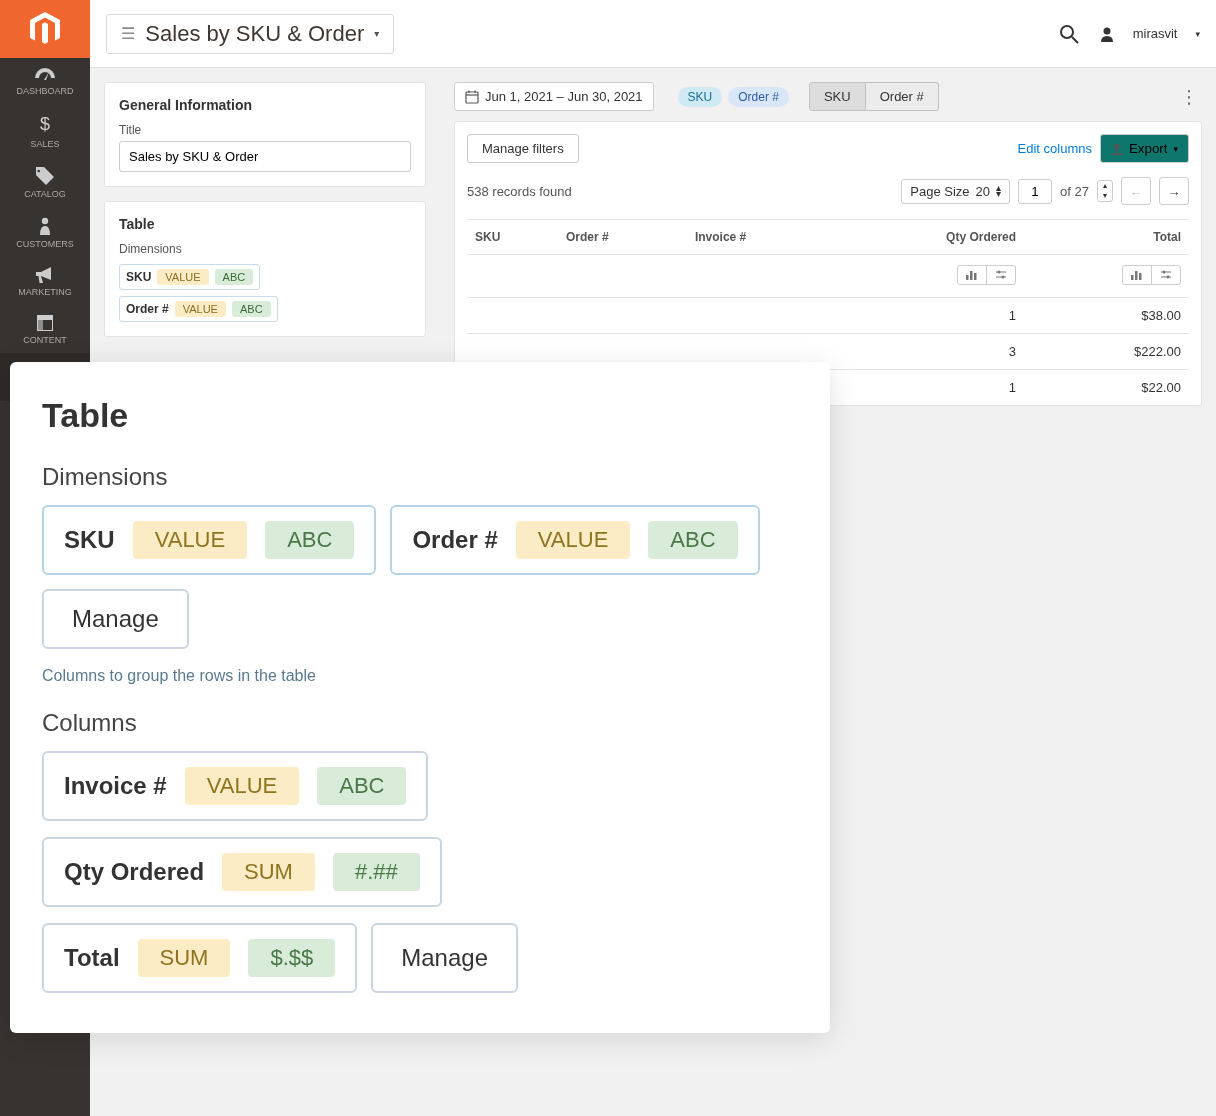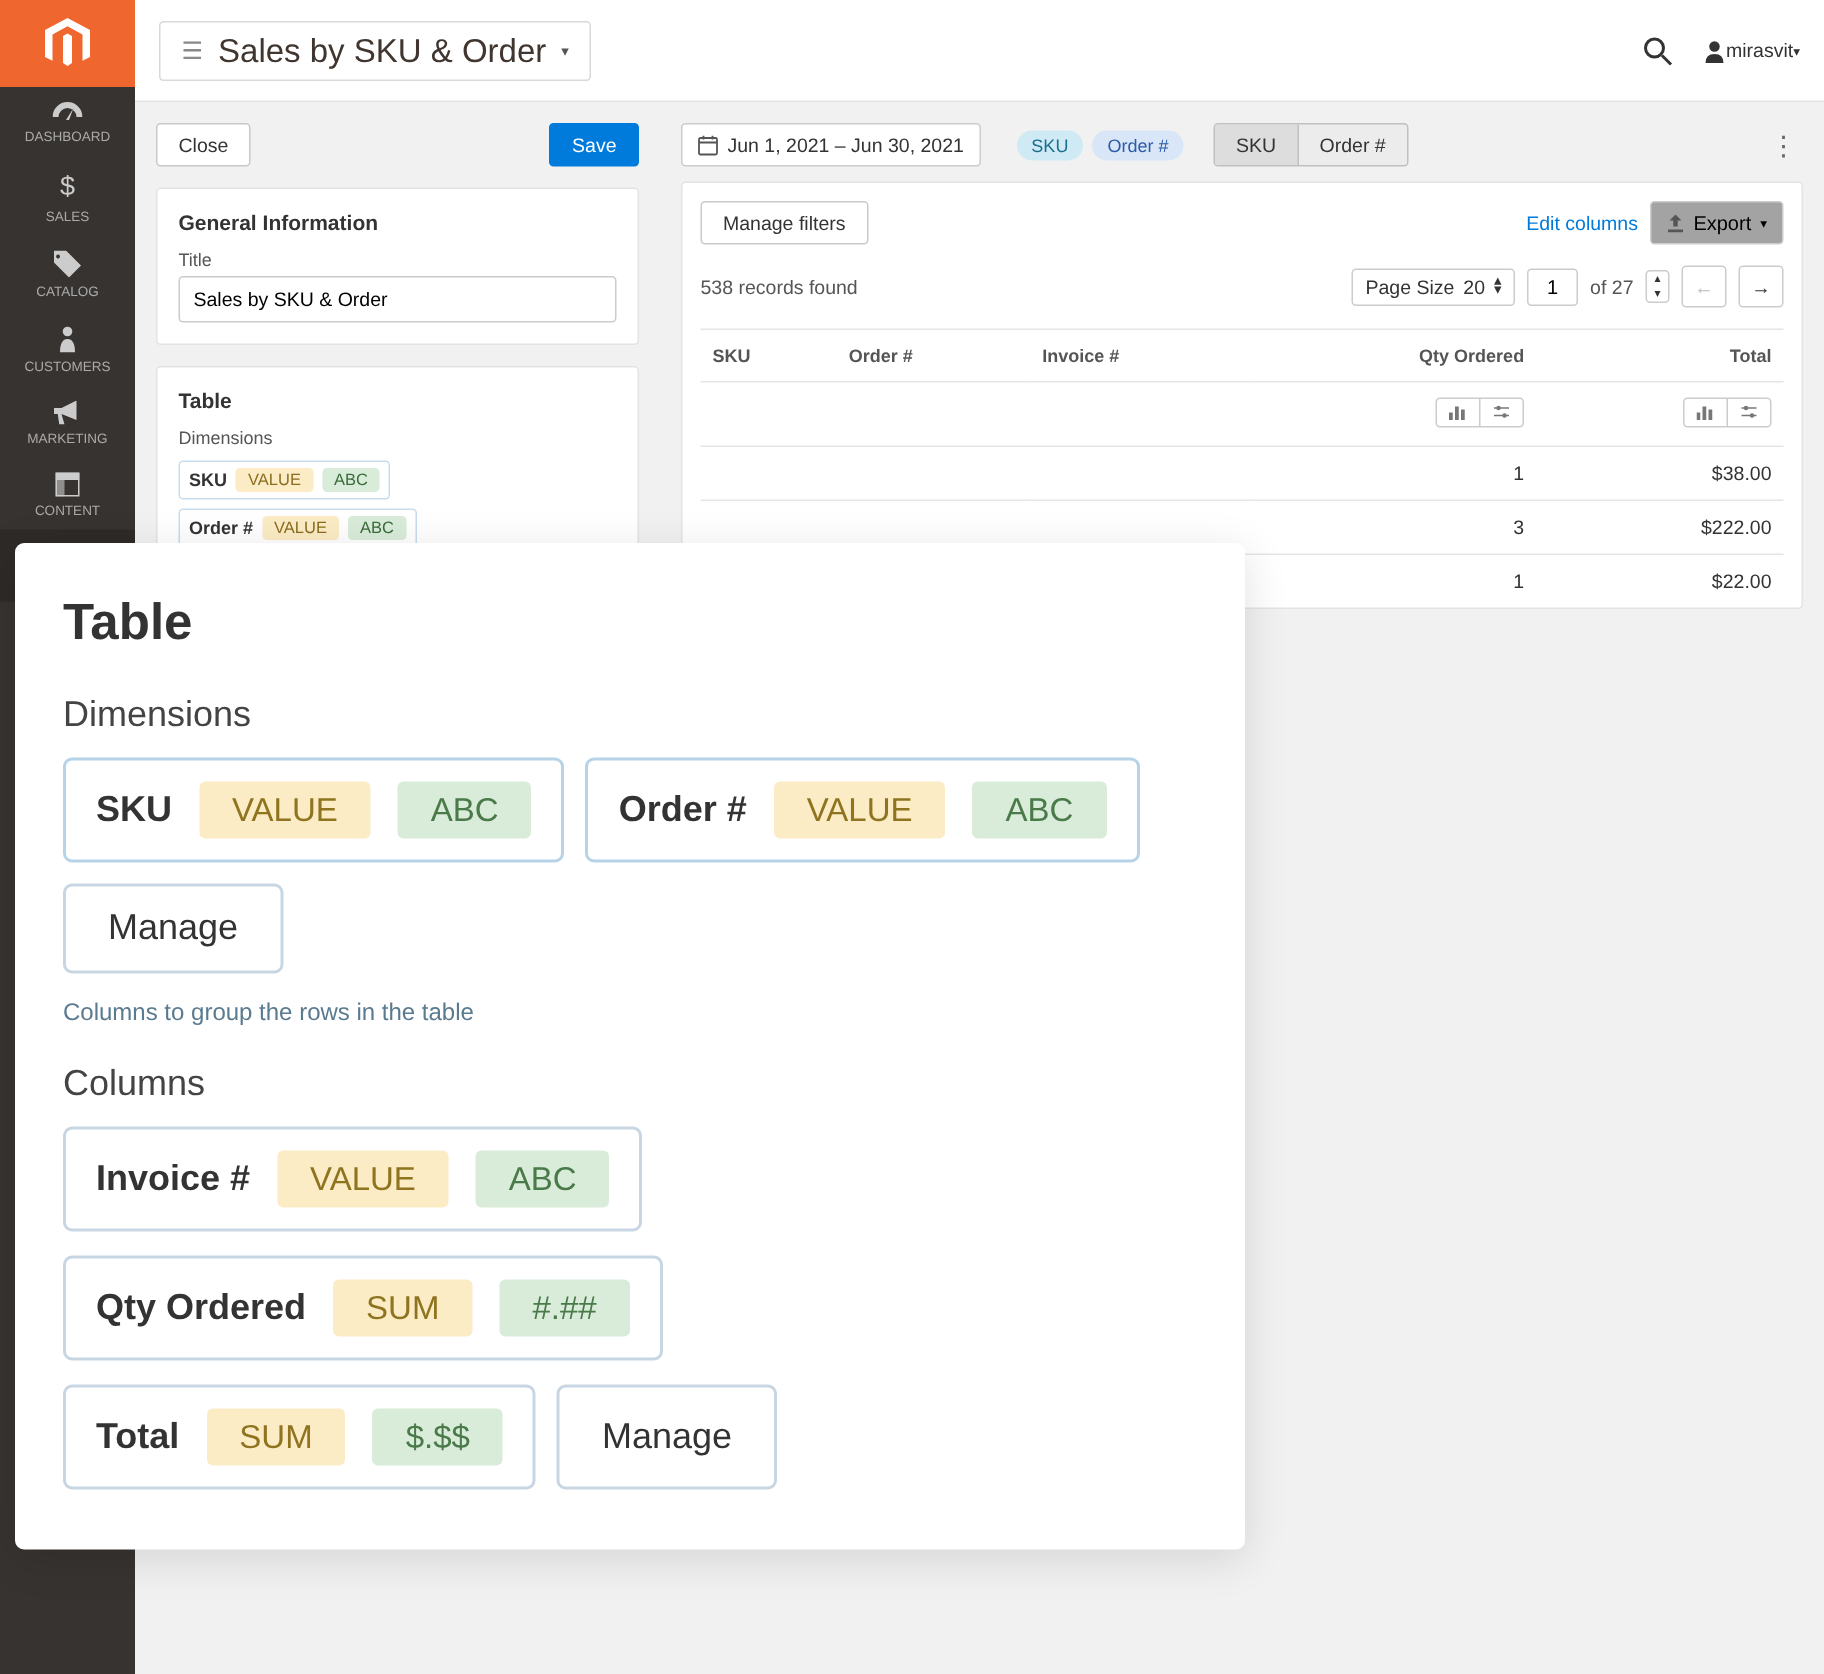--- a/index.html
+++ b/index.html
@@ -18,21 +18,21 @@
   .sidebar .nav-item .nav-icon { font-size:18px; display:block; margin-bottom:4px; color:#ccc;}
   
   .main { flex:1; display:flex; flex-direction:column; background:#fff;}
   .topbar { height:68px; display:flex; align-items:center; padding:0 16px; border-bottom:1px solid #e3e3e3; background:#fff;}
   .title-dropdown { display:inline-flex; align-items:center; gap:10px; border:1px solid #d9d9d9; border-radius:3px; padding:6px 14px; background:#fff; cursor:pointer;}
   .hamburger { color:#8a8a8a; font-size:16px;}
   .title-dropdown h1 { font-size:22px; font-weight:400; color:#41362f;}
   .title-dropdown .caret { font-size:10px; color:#555;}
   .topbar-right { margin-left:auto; display:flex; align-items:center; gap:20px;}
   .search-icon, .user-icon { font-size:18px; color:#333; cursor:pointer;}
-  .user-chip { display:flex; align-items:center; gap:0; cursor:pointer; font-size:13px;}
+  .user-chip { display:flex; align-items:center; gap:18px; cursor:pointer; font-size:13px;}
   .user-chip .caret { font-size:9px;}
   
   .work { flex:1; display:flex; background:#f1f1f1; }
   .left-pane { width:350px; padding:14px; display:flex; flex-direction:column; gap:14px; position:relative;}
   .actions { display:flex; gap:10px;}
   .btn { background:#fff; border:1px solid #c9c9c9; border-radius:3px; padding:6px 14px; cursor:pointer; color:#333; font-size:13px;}
   .btn.primary { background:#007bdb; color:#fff; border-color:#007bdb;}
   .card { background:#fff; border:1px solid #e3e3e3; border-radius:3px; padding:14px;}
   .card h3 { font-size:14px; font-weight:600; margin-bottom:10px; color:#333;}
   .field-label { font-size:12px; color:#555; margin-bottom:4px; display:block;}
@@ -54,21 +54,21 @@
   .chip.order { background:#d9e6f7; color:#2a5ca8;}
   .seg { margin-left:10px; display:inline-flex; border:1px solid #c0c0c0; border-radius:3px; background:#ececec; overflow:hidden;}
   .seg .seg-item { padding:6px 14px; font-size:13px; cursor:pointer; border-right:1px solid #c0c0c0;}
   .seg .seg-item:last-child { border-right:none;}
   .seg .seg-item.active { background:#ddd;}
   .kebab { margin-left:auto; cursor:pointer; font-size:18px; color:#666; padding:0 4px;}
   .data-card { background:#fff; border:1px solid #e3e3e3; border-radius:3px; padding:12px 12px 0;}
   .data-head { display:flex; align-items:center; gap:24px;}
   .data-head .right { margin-left:auto; display:flex; gap:8px;}
   .link-btn { color:#007bdb; background:none; border:none; cursor:pointer; font-size:13px;}
-  .export-btn { border:1px solid #ccc; background:#a3a3a3; border-radius:3px; padding:6px 10px; cursor:pointer; display:inline-flex; align-items:center; gap:6px;}
+  .export-btn { border:1px solid #ccc; background:#0f766e; border-radius:3px; padding:6px 10px; cursor:pointer; display:inline-flex; align-items:center; gap:6px;}
   .data-info { display:flex; align-items:center; gap:14px; margin-top:14px;}
   .records { color:#555;}
   .pager { margin-left:auto; display:flex; align-items:center; gap:8px;}
   .page-size { border:1px solid #ccc; border-radius:3px; padding:4px 8px; display:flex; align-items:center; gap:6px; cursor:pointer;}
   .page-input { width:34px; text-align:center; border:1px solid #ccc; border-radius:3px; padding:4px 2px; margin-right:4px;}
   .of-pages { color:#555;}
   .stepper { border:1px solid #ccc; border-radius:3px; width:16px; display:flex; flex-direction:column;}
   .stepper span { font-size:8px; text-align:center; cursor:pointer; line-height:10px;}
   .nav-arrow { border:1px solid #ccc; border-radius:3px; width:30px; height:28px; display:flex; align-items:center; justify-content:center; cursor:pointer; background:#fff;}
   .nav-arrow.disabled { color:#bbb; pointer-events:none;}
@@ -204,25 +204,20 @@
           </span>
           <span>mirasvit</span>
           <span class="caret">▾</span>
         </div>
       </div>
     </div>
 
     <div class="work">
 
       <div class="left-pane">
-        <div class="actions">
-          <button class="btn">Close</button>
-          <div style="flex:1"></div>
-          <button class="btn primary">Save</button>
-        </div>
         <div class="card">
           <h3>General Information</h3>
           <label class="field-label">Title</label>
           <input class="text-input" value="Sales by SKU &amp; Order" style="">
         </div>
         <div class="card">
           <h3>Table</h3>
           <div class="small-heading">Dimensions</div>
           <div class="pill-row">
             <div class="pill-box">

